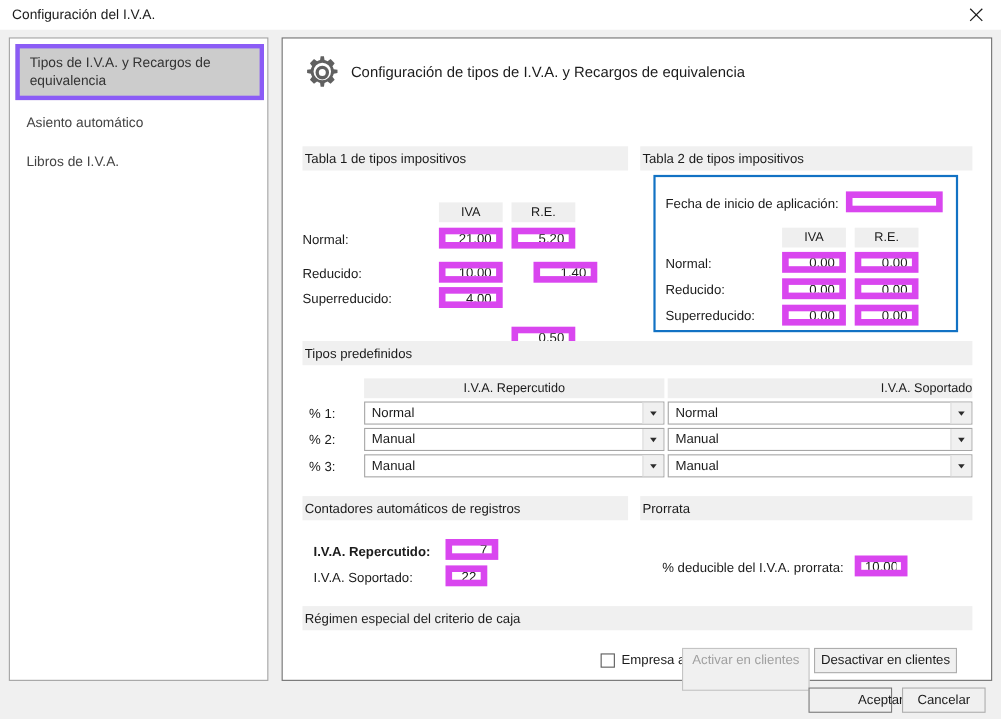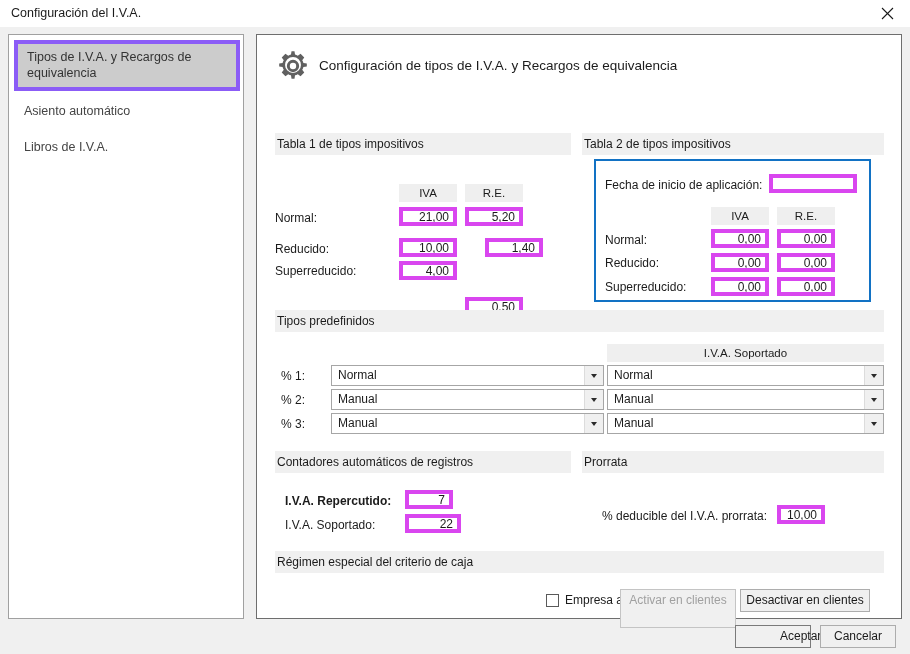--- a/index.html
+++ b/index.html
@@ -136,21 +136,21 @@
     font-size: 12px;
     color: #1b1b1b;
     white-space: nowrap;
   }
 
   
   .tinput {
     position: absolute;
     height: 19px;
     background: #ffffff;
-    border: 4px solid #d946ef;
+    border: 6px solid #d946ef;
     box-sizing: border-box;
     font-family: "Liberation Sans", sans-serif;
     font-size: 12px;
     color: #1b1b1b;
     text-align: right;
     padding: 0 4px 0 3px;
     line-height: 17px;
     outline: none;
   }
 
@@ -307,21 +307,22 @@
     <div class="row-label" style="left:348px; top:221px;">Reducido:</div>
     <input class="tinput" style="left: 454px; top: 218px; width: 58px;" type="text" readonly="" value="0,00">
     <input class="tinput" style="left: 520px; top: 218px; width: 58px;" type="text" readonly="" value="0,00">
 
     <div class="row-label" style="left:348px; top:245px;">Superreducido:</div>
     <input class="tinput" style="left: 454px; top: 242px; width: 58px;" type="text" readonly="" value="0,00">
     <input class="tinput" style="left: 520px; top: 242px; width: 58px;" type="text" readonly="" value="0,00">
 
     <div class="sect-bar" style="left:18px; top:275px; width:609px;">Tipos predefinidos</div>
 
-    <div class="colhdr" style="left:350px; top:309px; width:277px;">I.V.A. Soportado</div>
+    <div class="colhdr" style="left:74px; top:309px; width:273px;">I.V.A. Repercutido</div>
+    <div class="colhdr" style="left:350px; top:309px; width:277px;text-align:right;">I.V.A. Soportado</div>
 
     <div class="row-label" style="left:24px; top:334px;">% 1:</div>
     <div class="combo" style="left:74px; top:330px; width:273px;">
       <span>Normal</span>
       <span class="arrow-box">
           <span class="tri"></span>
         </span>
     </div>
     <div class="combo" style="left:350px; top:330px; width:277px;">
       <span>Normal</span>
@@ -357,21 +358,21 @@
           <span class="tri"></span>
         </span>
     </div>
 
     <div class="sect-bar" style="left:18px; top:416px; width:296px;">Contadores automáticos de registros</div>
 
     <div class="row-label" style="left:28px; top:459px;font-weight:bold;">I.V.A. Repercutido:</div>
     <input class="tinput" style="left: 148px; top: 455px; width: 48px;" type="text" value="7">
 
     <div class="row-label" style="left:28px; top:483px;">I.V.A. Soportado:</div>
-    <input class="tinput" style="left: 148px; top: 479px; width: 56px;" type="text" value="22">
+    <input class="tinput" style="left: 148px; top: 479px; width: 38px;" type="text" value="22">
 
     <div class="sect-bar" style="left:325px; top:416px; width:302px;">Prorrata</div>
 
     <div class="row-label" style="left:345px; top:474px;">% deducible del I.V.A. prorrata:</div>
     <input class="tinput" style="left: 520px; top: 470px; width: 48px;" type="text" value="10,00">
 
     <div class="sect-bar" style="left:18px; top:516px; width:609px;">Régimen especial del criterio de caja</div>
 
     <div id="recc-check-wrap">
       <span id="recc-box"></span>

